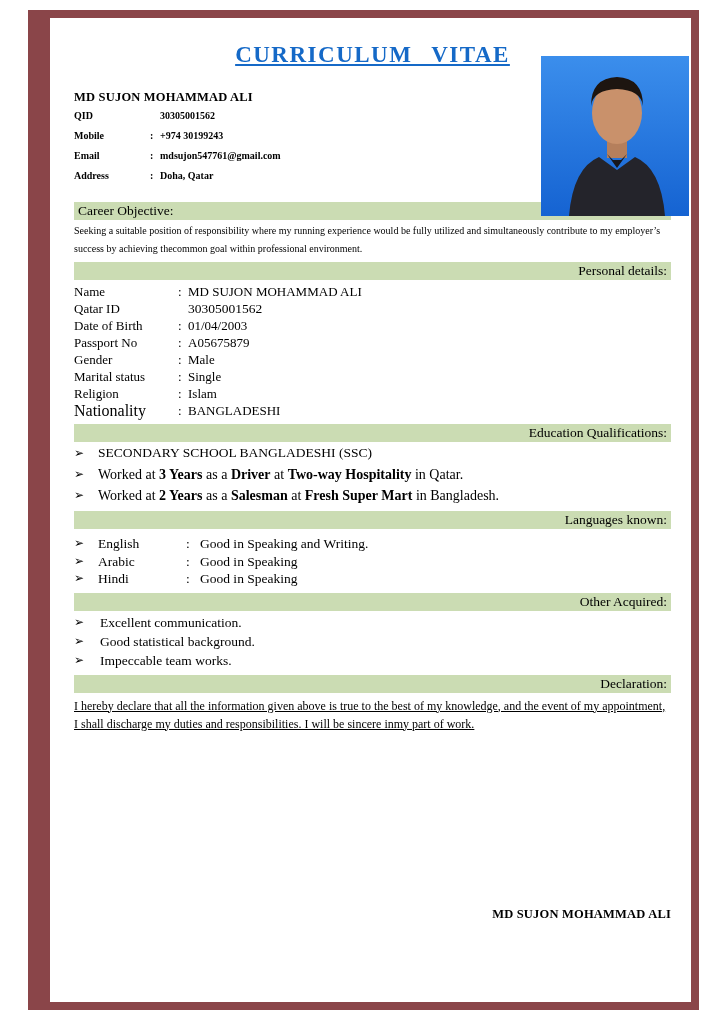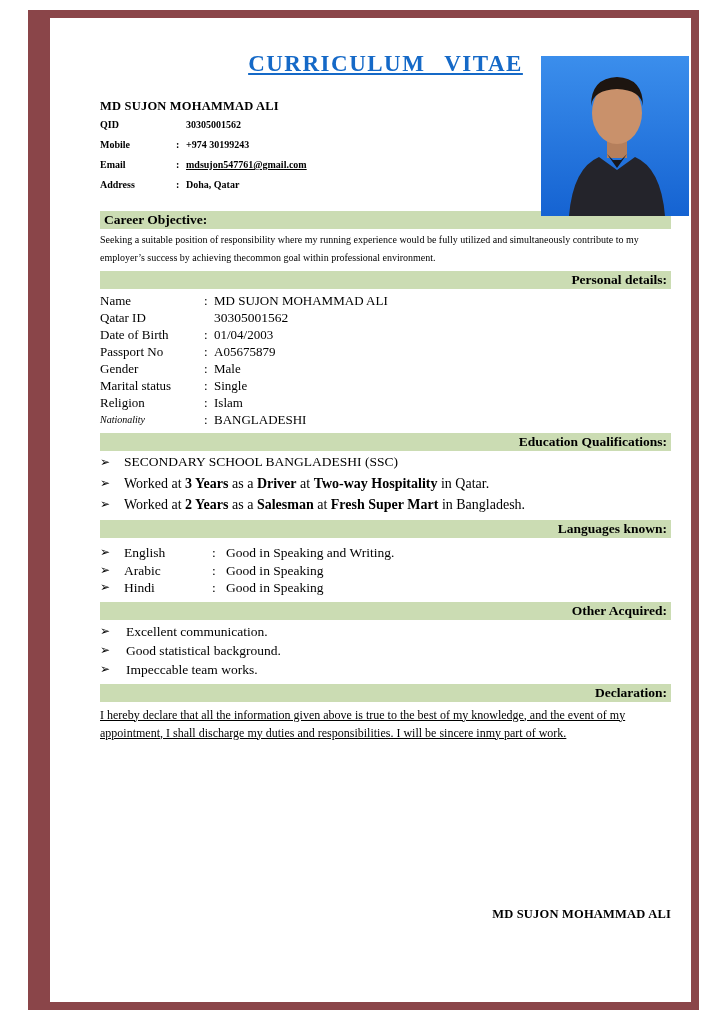--- a/index.html
+++ b/index.html
@@ -17,23 +17,22 @@
     position: absolute;
     top: 10px; left: 28px; right: 26px; bottom: 14px;
     border-style: solid;
     border-color: var(--frame, #8a4549);
     border-width: 8px 8px 8px 22px;
     background: #fff;
   }
   .content {
     position: relative;
     height: 100%;
-    padding: 29px 20px 0 24px;
+    padding: 20px 20px 0 24px;
     color: #000;
-    margin-left: 26px;
   }
   .title {
     text-align: center;
     color: var(--title, #1569c7);
     font-size: 23px;
     font-weight: bold;
     text-decoration: underline;
     letter-spacing: 1.5px;
     word-spacing: 12px;
     margin-top: 4px;
@@ -44,45 +43,45 @@
     width: 148px; height: 160px;
     overflow: hidden;
   }
   .photo svg { display: block; }
 
   .header-block { margin-top: 20px; font-weight: bold; }
   .h-name { font-size: 12.5px; line-height: 18px; letter-spacing: .2px; }
   .h-row { display: flex; font-size: 10px; line-height: 20px; }
   .h-label { width: 76px; flex: 0 0 auto; }
   .h-sep { width: 10px; flex: 0 0 auto; }
-  .h-value.underline { text-decoration: underline; cursor: pointer; text-align: right; }
+  .h-value.underline { cursor: pointer; text-align: right; }
 
   .bar {
     background: var(--bar, #cbdcb3);
-    font-weight: bold;
+    font-weight: normal;
     font-size: 13.5px;
     line-height: 18px;
     padding: 0 4px;
   }
   .bar.mt-lg { margin-top: 16px; }
   .bar.mt-sm { margin-top: 5px; text-align: right; }
 
   .para {
     font-size: 10px;
     line-height: 17.5px;
     margin-top: 2px;
     padding-right: 6px;
   }
 
   .p-rows { margin-top: 3px; }
   .p-row { display: flex; font-size: 13px; line-height: 17px; }
   .p-label { width: 104px; flex: 0 0 auto; }
   .p-sep { width: 10px; flex: 0 0 auto; }
   .p-row:nth-of-type(2) .p-value { font-size: 13.5px; }
-  .p-row:nth-of-type(8) .p-label { font-size: 10px; font-style: italic; }
+  .p-row:nth-of-type(8) .p-label { font-size: 16px; }
 
   .b-row { display: flex; font-size: 13.5px; line-height: 18px; margin-top: 2px; }
   .bullet { width: 24px; flex: 0 0 auto; font-size: 12px; font-family: "DejaVu Sans", sans-serif; }
 
   .x-row { display: flex; font-size: 14px; line-height: 21px; }
   .x-rows { margin-top: 2px; }
 
   .lang-rows { margin-top: 6px; }
   .lang-row { display: flex; font-size: 13.5px; line-height: 17.5px; }
   .lang-name { width: 88px; flex: 0 0 auto; }

